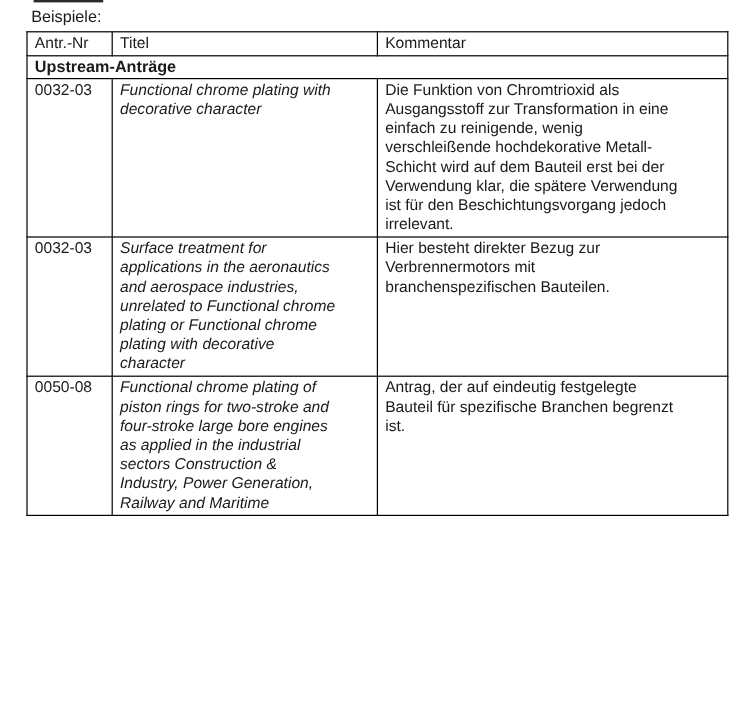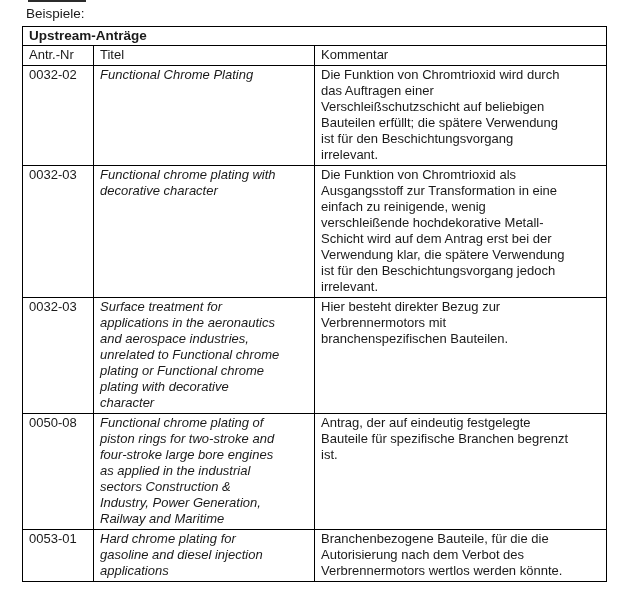--- a/index.html
+++ b/index.html
@@ -70,49 +70,39 @@
   <div class="caption">Beispiele:</div>
 
   <table class="upstream-table">
     <colgroup>
       <col class="c-nr">
       <col class="c-titel">
       <col class="c-kommentar">
     </colgroup>
     <thead>
       <tr>
-        <th colspan="3" class="table-title">Upstream-Anträge</th>
-      </tr>
-      <tr>
         <th>Antr.-Nr</th>
         <th>Titel</th>
         <th>Kommentar</th>
       </tr>
+      <tr>
+        <th colspan="3" class="table-title">Upstream-Anträge</th>
+      </tr>
     </thead>
     <tbody id="table-body">
-  <tr>
-    <td class="cell-nr">0032-02</td>
-    <td class="cell-titel">Functional Chrome Plating</td>
-    <td class="cell-kommentar">Die Funktion von Chromtrioxid wird durch
-das Auftragen einer
-Verschleißschutzschicht auf beliebigen
-Bauteilen erfüllt; die spätere Verwendung
-ist für den Beschichtungsvorgang
-irrelevant.</td>
-  </tr>
 
   <tr>
     <td class="cell-nr">0032-03</td>
     <td class="cell-titel">Functional chrome plating with
 decorative character</td>
     <td class="cell-kommentar">Die Funktion von Chromtrioxid als
 Ausgangsstoff zur Transformation in eine
 einfach zu reinigende, wenig
 verschleißende hochdekorative Metall-
-Schicht wird auf dem Antrag erst bei der
+Schicht wird auf dem Bauteil erst bei der
 Verwendung klar, die spätere Verwendung
 ist für den Beschichtungsvorgang jedoch
 irrelevant.</td>
   </tr>
 
   <tr>
     <td class="cell-nr">0032-03</td>
     <td class="cell-titel">Surface treatment for
 applications in the aeronautics
 and aerospace industries,
@@ -128,28 +118,19 @@
   <tr>
     <td class="cell-nr">0050-08</td>
     <td class="cell-titel">Functional chrome plating of
 piston rings for two-stroke and
 four-stroke large bore engines
 as applied in the industrial
 sectors Construction &amp;
 Industry, Power Generation,
 Railway and Maritime</td>
     <td class="cell-kommentar">Antrag, der auf eindeutig festgelegte
-Bauteile für spezifische Branchen begrenzt
+Bauteil für spezifische Branchen begrenzt
 ist.</td>
   </tr>
 
-  <tr>
-    <td class="cell-nr">0053-01</td>
-    <td class="cell-titel">Hard chrome plating for
-gasoline and diesel injection
-applications</td>
-    <td class="cell-kommentar">Branchenbezogene Bauteile, für die die
-Autorisierung nach dem Verbot des
-Verbrennermotors wertlos werden könnte.</td>
-  </tr>
 </tbody>
   </table>
 </div>
 
 </body></html>

